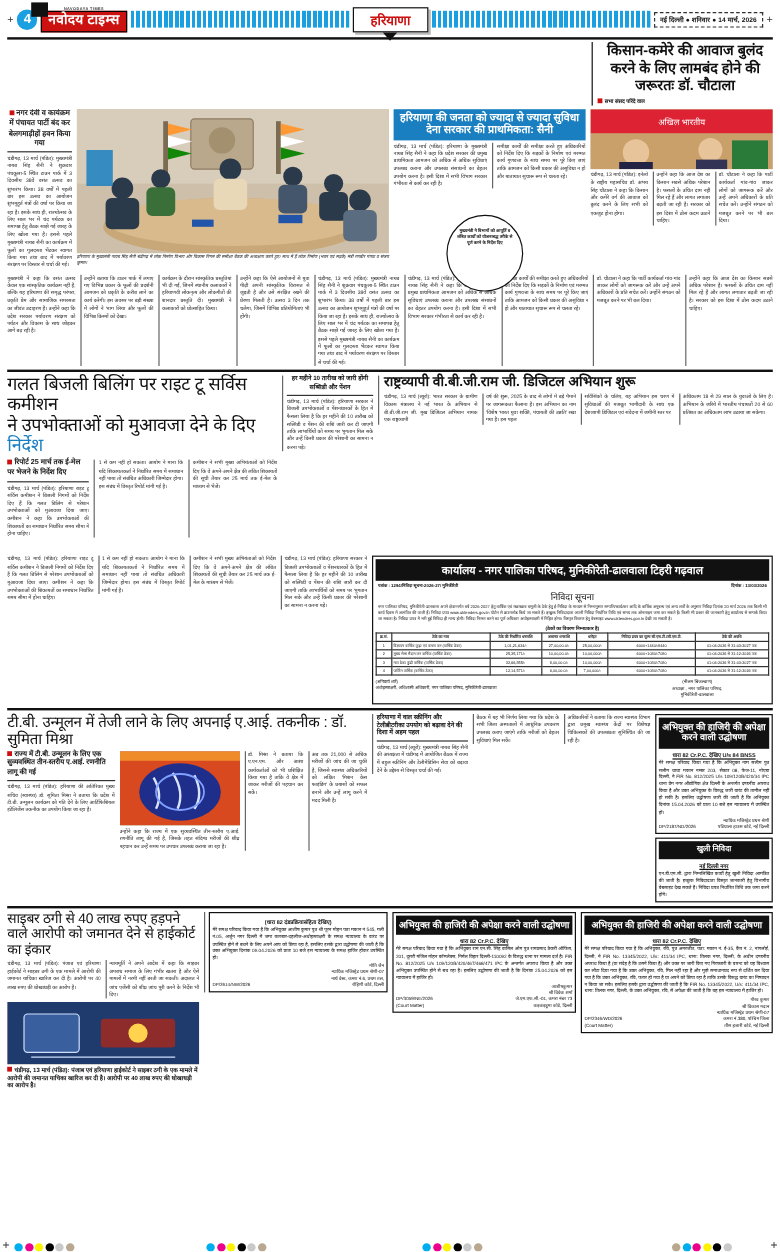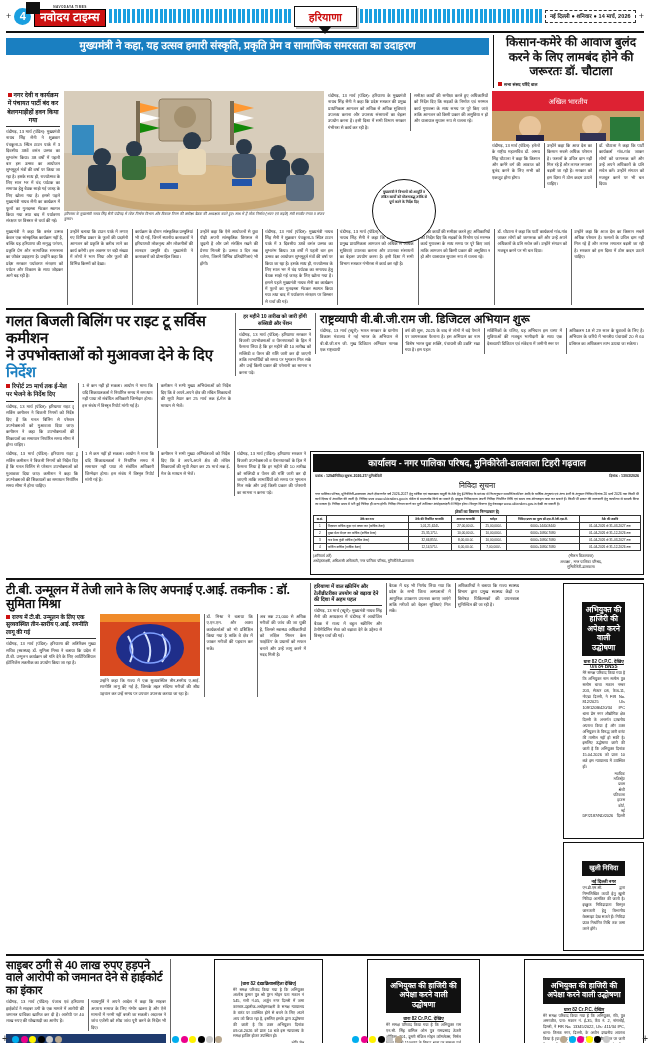--- a/index.html
+++ b/index.html
@@ -78,21 +78,21 @@
 
   .banner-blue {
     background:#1a7fc1; color:#fff; font-weight:bold; text-align:center;
     font-size:11px; padding:2px 0 3px; line-height:1.1;
   }
   .banner-blk {
     background:#111; color:#fff; font-weight:bold; text-align:center;
     font-size:8px; padding:2px 0 3px; line-height:1.15;
   }
 
-  h3.sechead { font-size:15px; font-weight:bold; line-height:1.12; letter-spacing:-.2px;}
+  h3.sechead { font-size:15px; font-weight:normal; line-height:1.12; letter-spacing:-.2px;}
   h3.sechead .blue { color:#1a7fc1; }
   h3.sechead3 { font-size:11.5px; font-weight:bold; line-height:1.12;}
 
   .hr-thin { height:.8px; background:#333; margin:2px 0; }
   .hr-thick { height:2px; background:#111; margin:3px 0; }
 
   
   .notice { border:1.2px solid #111; padding:2px; font-size:4px; }
   .notice-hd { background:#111; color:#fff; text-align:center; font-weight:bold;
     font-size:9px; padding:2px 0 3px; }
@@ -100,21 +100,21 @@
   .notice-title { text-align:center; font-weight:normal; font-size:7.5px; padding:1px 0 2px;}
   .notice-body { font-size:3.4px; line-height:1.45; text-align:justify; padding:0 2px;}
   .tbl-cap { text-align:center; font-weight:bold; font-size:4px; padding:2px 0 1px;}
   table.ntbl { width:100%; border-collapse:collapse; font-size:3.2px; }
   table.ntbl th, table.ntbl td { border:.5px solid #333; padding:1px 1px; text-align:center; line-height:1.25;}
   table.ntbl th { font-weight:bold; }
   table.ntbl td.l { text-align:left; }
   .sign2 { text-align:center; font-size:3.8px; line-height:1.45; padding:3px 0 1px 0; }
 
   
-  .court { border:1px solid #111; padding:18px;margin-left:40px; }
+  .court { border:1px solid #111; padding:2px; }
   .court-hd { background:#111; color:#fff; text-align:center; font-weight:bold;
     font-size:7.6px; line-height:1.25; padding:3px 2px 4px; }
   .court-sec { text-align:center; font-size:4.6px; font-weight:bold; padding:2px 0 1px;
     text-decoration:underline; }
   .court-body { font-size:3.9px; line-height:1.5; text-align:justify; }
   .court-foot { display:flex; justify-content:space-between; align-items:flex-end;
     font-size:3.8px; line-height:1.4; padding-top:2px;}
   .court-foot .right { text-align:right; }
 
   
@@ -154,21 +154,20 @@
     </div>
     <div class="bluebars"></div>
     <div class="dateline">नई दिल्ली  ●  शनिवार  ●  14 मार्च, 2026</div>
     <span class="reg-plus">+</span>
   </div>
 
   <div class="rule-blk"></div>
 
   <div class="headrow">
     <div class="head-left">
-      <div class="subhead-bar">मुख्यमंत्री ने कहा, यह उत्सव हमारी संस्कृति, प्रकृति प्रेम व सामाजिक समरसता का उदाहरण</div>
     </div>
     <div class="head-right">
       <h2 class="rhead">किसान-कमेरे की आवाज बुलंद करने के लिए लामबंद होने की जरूरतः डॉ. चौटाला</h2>
       <div style="font-size:4.4px;font-weight:bold;padding:2px 0 1px;"><span class="red-sq"></span><span>सभा संसद परिंदे वाल</span></div>
     </div>
   </div>
 
   <div class="cols" style="margin-top:3px;align-items:flex-start;">
 
     <div class="col" style="width:58px;">
@@ -210,20 +209,21 @@
           </g>
           <rect x="8" y="34" width="22" height="30" fill="#1a7fc1" opacity=".85"></rect>
           <rect x="168" y="88" width="20" height="7" fill="#2255aa"></rect>
           <rect x="96" y="92" width="18" height="6" fill="#2255aa"></rect>
         </svg>
       </div>
       <div class="caption">हरियाणा के मुख्यमंत्री नायब सिंह सैनी चंडीगढ़ में लोक निर्माण विभाग और विकास निगम की समीक्षा बैठक की अध्यक्षता करते हुए। साथ में हैं लोक निर्माण (भवन एवं सड़कें) मंत्री रणबीर गंगवा व संजय कुमार।</div>
     </div>
 
     <div style="width:160px;position:relative;">
+      <div class="banner-blk" style="background:#1a7fc1;font-size:9px;">हरियाणा की जनता को ज्यादा से ज्यादा सुविधा देना सरकार की प्राथमिकता: सैनी</div>
       <div class="cols" style="margin-top:2px;">
         <div class="col" style="width:78px;">चंडीगढ़, 13 मार्च (पंडित): हरियाणा के मुख्यमंत्री नायब सिंह सैनी ने कहा कि प्रदेश सरकार की प्रमुख प्राथमिकता आमजन को अधिक से अधिक सुविधाएं उपलब्ध कराना और उपलब्ध संसाधनों का बेहतर उपयोग करना है। इसी दिशा में सभी विभाग सरकार गंभीरता से कार्य कर रही है।</div>
         <div class="col vline" style="width:78px;padding-left:3px;">समीक्षा कार्यों की समीक्षा करते हुए अधिकारियों को निर्देश दिए कि सड़कों के निर्माण एवं मरम्मत कार्य गुणवत्ता के साथ समय पर पूरे किए जाएं ताकि आमजन को किसी प्रकार की असुविधा न हो और यातायात सुचारू रूप से चलता रहे।</div>
       </div>
       <div class="callout" style="left:44px;top:88px;">मुख्यमंत्री ने विभागों को आपूर्ति व लंबित कार्यों को योजनाबद्ध तरीके से पूर्ण करने के निर्देश दिए</div>
     </div>
 
     <div style="width:152px;">
       <div class="photo" style="height:50px;">
         <svg width="152" height="50" viewBox="0 0 152 50">
@@ -284,21 +284,21 @@
       <h3 class="sechead3">राष्ट्रव्यापी वी.बी.जी.राम जी. डिजिटल अभियान शुरू</h3>
       <div class="cols" style="margin-top:2px;">
         <div class="col" style="width:78px;">चंडीगढ़, 13 मार्च (ब्यूरो): भारत सरकार के ग्रामीण विकास मंत्रालय ने नई भारत के अभियान से बी.बी.जी.राम जी. मुख डिजिटल अभियान नामक एक राष्ट्रव्यापी</div>
         <div class="col vline" style="width:78px;padding-left:2px;">वर्ष की शुरू, 2025 के बाद से लोगों में बड़े पैमाने पर जागरूकता फैलाना है। इस अभियान का नाम 'विशेष भारत युवा शक्ति, पंचायती की उन्नति' रखा गया है। इस पहल</div>
         <div class="col vline" style="width:78px;padding-left:2px;">सर्विसिंकों के चलिए, यह अभियान इस चरण में सुविधाओं की मजबूत भागीदारी के साथ एक देशव्यापी डिजिटल एवं संवेदना में जमीनी स्तर पर</div>
         <div class="col vline" style="width:78px;padding-left:2px;">अधिकतम 18 से 29 साल के युवाओं के लिए है। अभियान के जरिये में भारतीय पंचायतों 20 से 60 प्रतिशत का अधिकतम लाभ उठाया जा सकेगा।</div>
       </div>
     </div>
   </div>
 
-  <div class="cols" style="margin-top:3px;align-items:flex-start;">
+  <div class="cols" style="margin-top:15px;align-items:flex-start;">
     <div class="col" style="width:72px;">चंडीगढ़, 13 मार्च (पंडित): हरियाणा राइट टू सर्विस कमीशन ने बिजली निगमों को निर्देश दिए हैं कि गलत बिलिंग से परेशान उपभोक्ताओं को मुआवजा दिया जाए। कमीशन ने कहा कि उपभोक्ताओं की शिकायतों का समाधान निर्धारित समय सीमा में होना चाहिए।</div>
     <div class="col vline" style="width:72px;padding-left:2px;">1 से कम नहीं हो सकता। आयोग ने माना कि यदि शिकायतकर्ता ने निर्धारित समय में समाधान नहीं पाया तो संबंधित अधिकारी जिम्मेदार होगा। इस संबंध में विस्तृत रिपोर्ट मांगी गई है।</div>
     <div class="col vline" style="width:72px;padding-left:2px;">कमीशन ने सभी मुख्य अभियंताओं को निर्देश दिए कि वे अपने-अपने क्षेत्र की लंबित शिकायतों की सूची तैयार कर 25 मार्च तक ई-मेल के माध्यम से भेजें।</div>
     <div class="col vline" style="width:72px;padding-left:2px;">चंडीगढ़, 13 मार्च (पंडित): हरियाणा सरकार ने बिजली उपभोक्ताओं व पेंशनधारकों के हित में फैसला लिया है कि हर महीने की 10 तारीख को सब्सिडी व पेंशन की राशि जारी कर दी जाएगी ताकि लाभार्थियों को समय पर भुगतान मिल सके और उन्हें किसी प्रकार की परेशानी का सामना न करना पड़े।</div>
 
     <div style="flex:1;">
       <div class="notice">
         <div class="notice-hd">कार्यालय - नगर पालिका परिषद, मुनिकीरेती-ढालवाला टिहरी गढ़वाल</div>
         <div class="notice-sub">
           <span>पत्रांक : 1294/निविदा सूचना-2026-27/ मुनिकीरेती</span>

